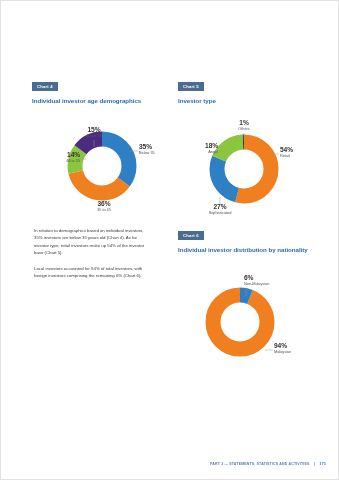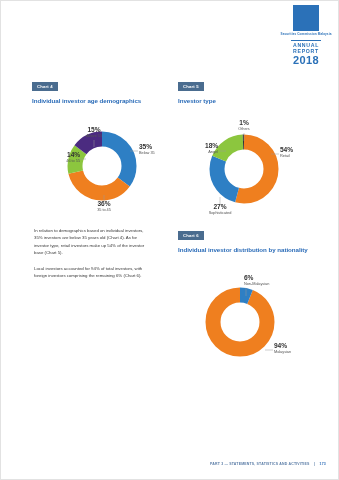--- a/index.html
+++ b/index.html
@@ -152,28 +152,20 @@
     color: #5a7ca6;
     font-weight: bold;
   }
   .footer-page { color: #2b6cb8; }
 </style>
 </head>
 <body>
 
 <div class="page">
 
-  <div class="masthead">
-    <div class="logo-square"></div>
-    <div class="logo-name">Securities Commission Malaysia</div>
-    <div class="logo-rule"></div>
-    <div class="logo-annual">ANNUAL</div>
-    <div class="logo-annual">REPORT</div>
-    <div class="logo-year">2018</div>
-  </div>
 
   <div class="chart-block" id="chart4-block">
     <div class="chart-badge">Chart 4</div>
     <div class="chart-title">Individual investor age demographics</div>
 
     <div class="donut-wrap">
       <svg class="donut-svg" width="140" height="118" viewBox="0 0 140 118">
         <g transform="translate(70,59)">
 
           <circle r="27" fill="none" stroke="#2e7fc4" stroke-width="15" stroke-dasharray="59.38 110.27" transform="rotate(-90)"></circle>

